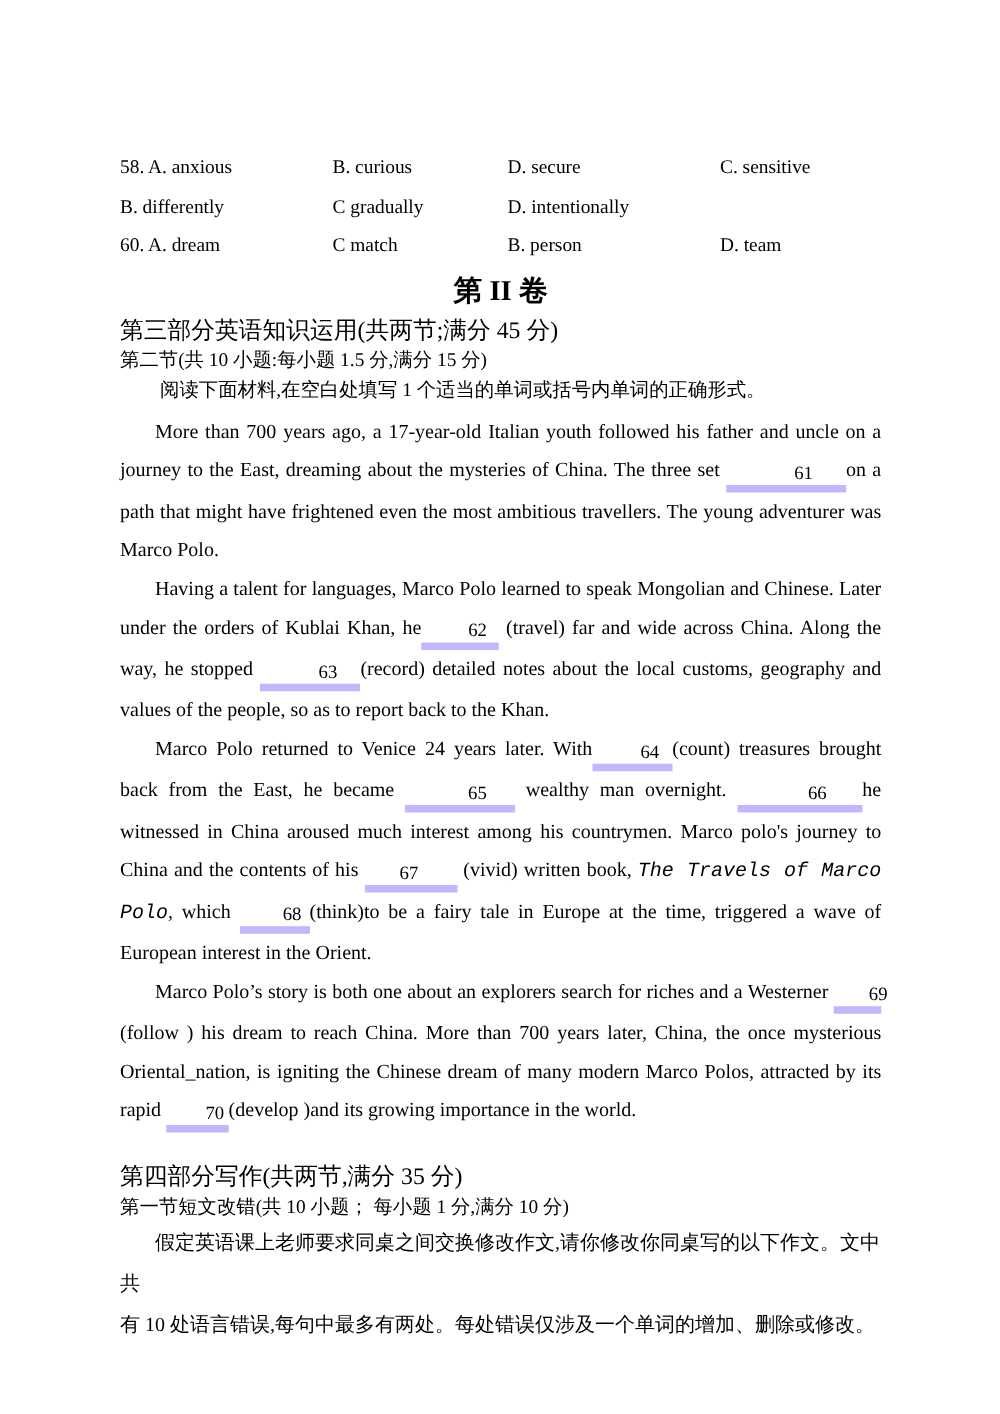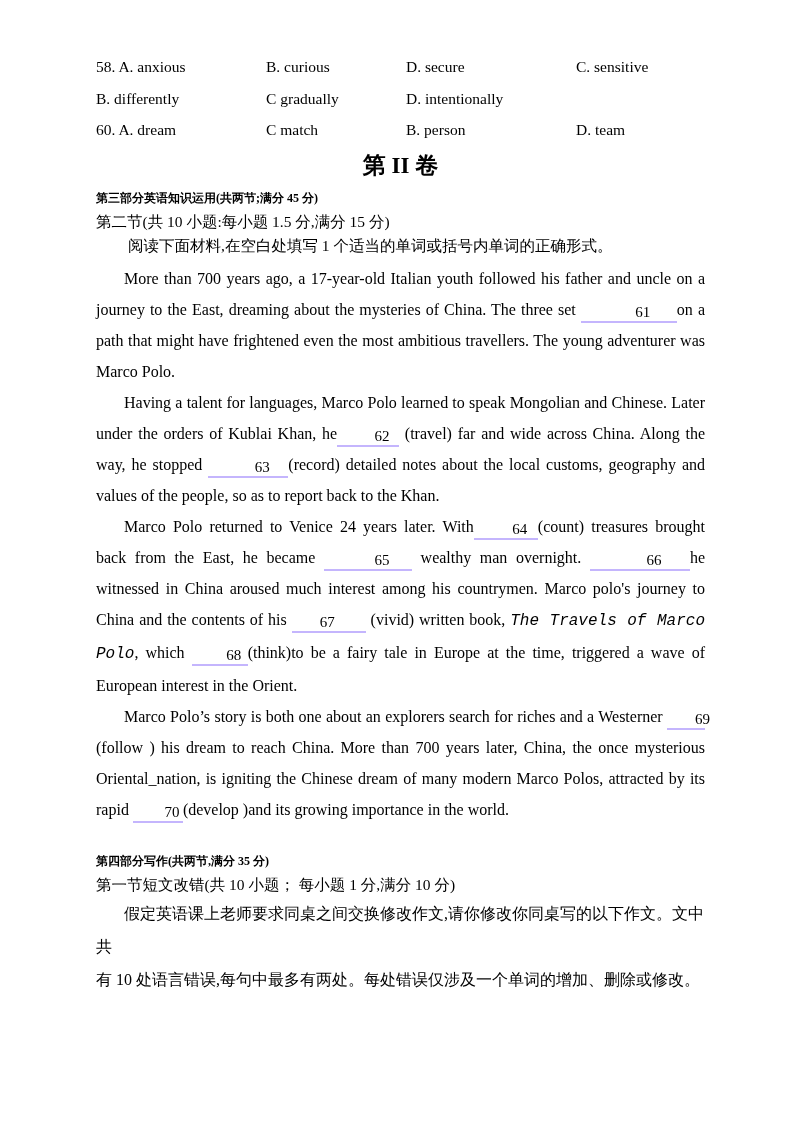--- a/index.html
+++ b/index.html
@@ -2,39 +2,39 @@
 <html><head>
 <meta charset="utf-8">
 <style>
   html,body{margin:0;padding:0;background:#ffffff;}
   body{
     width:800px;height:1131px;
     font-family:"Liberation Serif","DejaVu Serif",serif;
     color:#000;
     overflow:hidden;
   }
-  .page{padding:51px 95px 0 96px;width:609px;}
+  .page{padding:118px 95px 0 96px;width:609px;}
   
   .opt-row{
     display:grid;
     grid-template-columns:170px 140px 170px 1fr;
     line-height:31.5px;
     font-size:15.5px;
   }
   
   .volume-title{
     text-align:center;
     font-size:23px;
     font-weight:bold;
     line-height:40px;
     margin:0;
   }
   .h-bold{
-    font-size:12px;
-    font-weight:bold;
+    font-size:19px;
+    font-weight:normal;
     line-height:24px;
   }
   .h-plain{
     font-size:15.5px;
     line-height:24px;
   }
   .instruction{
     font-size:15.5px;
     line-height:24px;
     text-indent:32px;
@@ -43,21 +43,21 @@
   .passage p{
     margin:0;
     font-size:16px;
     line-height:31px;
     text-align:justify;
     text-indent:28px;
   }
   .passage{margin-top:5px;}
   .blank{
     display:inline-block;
-    border-bottom:2px solid #c4b5fd;
+    border-bottom:6px solid #c4b5fd;
     text-align:center;
     height:18px;
     line-height:18px;
     vertical-align:-2px;
     font-size:15px;
   }
   .b61{width:96px}
   .b62{width:62px}
   .b63{width:80px}
   .b64{width:64px}

